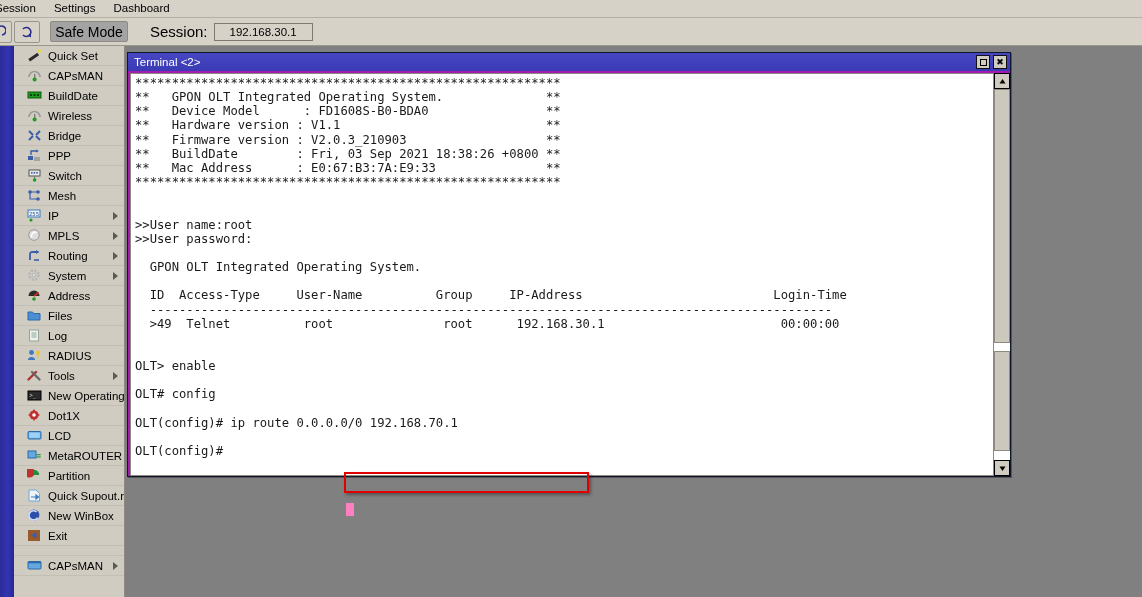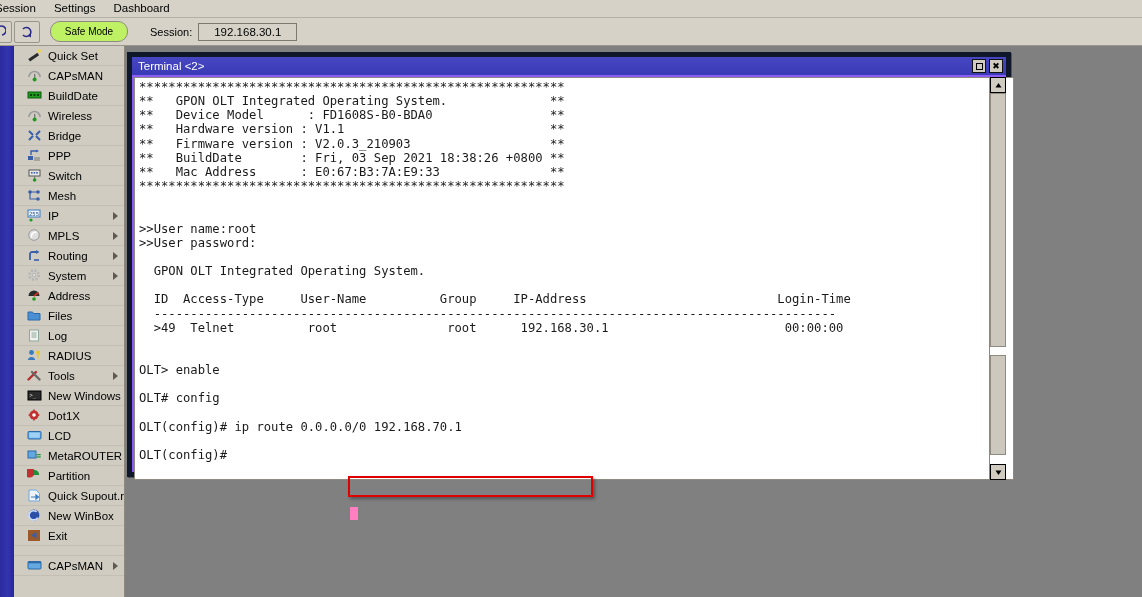--- a/index.html
+++ b/index.html
@@ -43,27 +43,27 @@
     border: 1px solid #9b968b;
     border-radius: 2px;
     display: flex; align-items: center; justify-content: center;
     color: #2a2a8c;
     font-size: 13px;
   }
   .tbtn.clip { margin-left: -14px; }
   .safemode {
     margin-left: 10px;
     height: 21px; min-width: 78px;
-    background: #bef264;
+    background: #a3a3a3;
     border: 1px solid #908b80;
-    border-radius: 10px;
+    border-radius: 2px;
     display: flex; align-items: center; justify-content: center;
-    font-size: 10px; color: #000;
-  }
-  .sesslabel { margin-left: 22px; font-size: 11px; color: #000; }
+    font-size: 14px; color: #000;
+  }
+  .sesslabel { margin-left: 22px; font-size: 15px; color: #000; }
   .sessbox {
     margin-left: 6px; height: 18px; padding: 0 15px;
     background: #d6d2c8;
     border: 1px solid #7e796e;
     display: flex; align-items: center;
     font-size: 11.5px; color: #000;
   }
 
   
   .bluestrip {
@@ -115,22 +115,22 @@
     border-left: 5px solid #5d5a52;
     border-top: 4px solid transparent;
     border-bottom: 4px solid transparent;
   }
   .sbgap { height: 10px; border-bottom: 1px solid #c3bfb4; background: #d0ccc2; }
 
   
   .term {
     position: absolute; left: 127px; top: 52px;
     width: 884px; height: 425px;
-    background: #8b5cf6;
-    border: 5px solid #0f172a;
+    background: #a21caf;
+    border: 1px solid #0f172a;
     box-shadow: 1px 1px 0 #555;
   }
   .term-title {
     height: 18px;
     background: linear-gradient(180deg,#4747c4 0%, #3a3ab4 100%);
     display: flex; align-items: center;
     padding-left: 6px;
     color: #fff; font-size: 11.5px;
     position: relative;
   }
@@ -440,21 +440,21 @@
         <span class="lbl">Tools</span>
         <span class="arw"></span>
       </div>
       <div class="sbitem">
         <span class="ico">
           <svg width="15" height="13" viewBox="0 0 15 13">
             <rect x="1" y="2" width="13" height="9" fill="#2b2b2b" stroke="#000"></rect>
             <text x="2.6" y="8.4" font-size="5.4" fill="#ddd" font-family="DejaVu Sans Mono, monospace">&gt;_</text>
           </svg>
         </span>
-        <span class="lbl">New Windows</span>
+        <span class="lbl">New Operating</span>
       </div>
       <div class="sbitem">
         <span class="ico">
           <svg width="15" height="13" viewBox="0 0 15 13">
             <circle cx="7" cy="6" r="4.6" fill="#c03030"></circle>
             <circle cx="7" cy="6" r="1.8" fill="#fff"></circle>
             <path d="M7 0.6 L7 2.4 M7 9.6 L7 11.4 M1.6 6 L3.4 6 M10.6 6 L12.4 6" stroke="#c03030" stroke-width="1.6"></path>
           </svg>
         </span>
         <span class="lbl">Dot1X</span>

